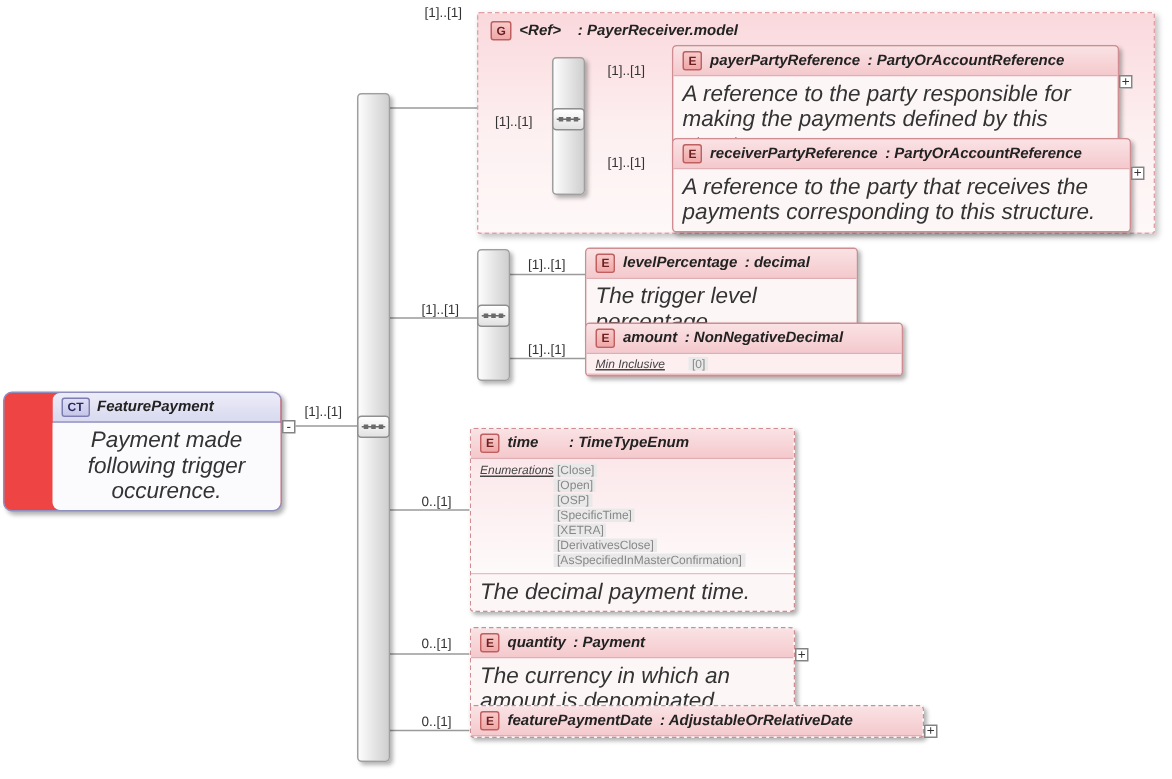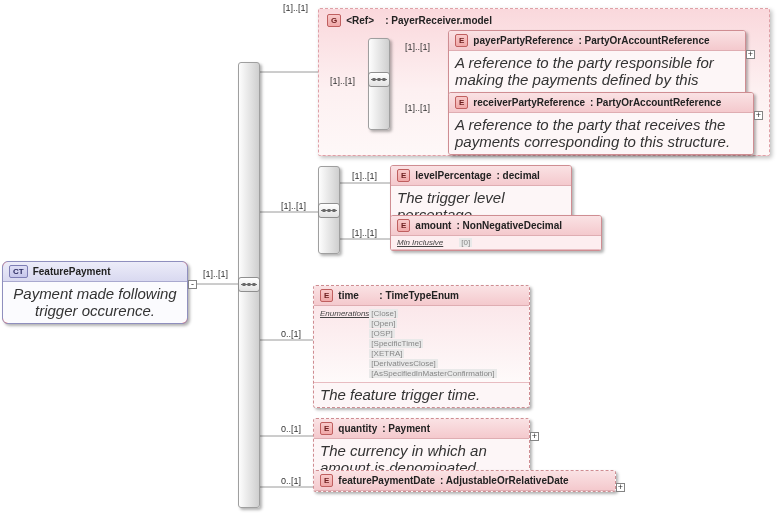--- a/index.html
+++ b/index.html
@@ -11,28 +11,28 @@
     background: linear-gradient(90deg, #fdfdfd, #cfcfcf); box-shadow: 2px 2px 3px rgba(0,0,0,.3); }
   .seqicon { position: absolute; width: 22px; height: 15px; border: 1px solid #8f8f8f; border-radius: 3px;
     background: linear-gradient(180deg, #ffffff, #e2e2e2); display: flex; align-items: center; justify-content: center; }
 
   .node { position: absolute; border: 1px solid #cf8d92; border-radius: 3px; background: #fdf6f7;
     box-shadow: 2px 2px 3px rgba(0,0,0,.3); overflow: hidden; }
   .node.dashed { border-style: dashed; }
   .hdr { display: flex; align-items: center; gap: 5px; padding: 3px 6px;
     background: linear-gradient(180deg, #fae2e4, #f4c9cd); font-size: 10px; font-weight: bold; color: #222; }
   .node .hdr { border-bottom: 1px solid #dfadb2; }
-  .nm, .ty { white-space: pre; }
+  .nm, .ty { white-space: pre; font-style: italic; }
   .badge { font-size: 8px; font-weight: bold; padding: 0 3px; border-radius: 2px; line-height: 11px; }
   .badge.e { background: linear-gradient(180deg, #f8caca, #f0a8a8); border: 1px solid #bf5f5f; color: #6e2020; }
   .badge.ct { background: linear-gradient(180deg, #dedef5, #c6c6ea); border: 1px solid #7d7db4; color: #28285e; }
   .body { padding: 3px 6px 4px; font-size: 15px; font-style: italic; color: #333; background: #fdf6f7; }
 
   .rootnode { position: absolute; border: 1px solid #8f8fbe; border-radius: 6px; background: #ef4444;
-    box-shadow: 2px 2px 3px rgba(0,0,0,.3); }
+    box-shadow: 2px 2px 3px rgba(0,0,0,.3); padding-left: 32px; }
   .rootnode .hdr { background: linear-gradient(180deg, #ececf9, #d9d9f0); border-bottom: 1px solid #a9a9cf;
     border-radius: 5px 5px 0 0; }
   .rootnode .body { background: #fbfbfe; border-radius: 0 0 5px 5px; text-align: center; }
 
   .groupbox { position: absolute; border: 1px dashed #dfa0a7; border-radius: 2px;
     background: linear-gradient(180deg, #fad8dc, #fdf0f1 55%, #fef8f8); box-shadow: 2px 2px 4px rgba(0,0,0,.25); }
   .groupbox .hdr { background: transparent; padding: 5px 8px; }
 
   .card { position: absolute; font-size: 9px; color: #333; }
   .toggle { position: absolute; width: 9px; height: 9px; border: 1px solid #848484; background: #fff;
@@ -153,21 +153,21 @@
       <div class="enum-values">
         <span class="chip">[Close]</span>
         <span class="chip">[Open]</span>
         <span class="chip">[OSP]</span>
         <span class="chip">[SpecificTime]</span>
         <span class="chip">[XETRA]</span>
         <span class="chip">[DerivativesClose]</span>
         <span class="chip">[AsSpecifiedInMasterConfirmation]</span>
       </div>
     </div>
-    <div class="body">The feature trigger time.</div>
+    <div class="body">The decimal payment time.</div>
   </div>
 
   <div class="node dashed" style="left:313px; top:418px; width:217px;">
     <div class="hdr">
       <span class="badge e">E</span>
       <span class="nm">quantity</span>
       <span class="ty">: Payment</span>
     </div>
     <div class="body">The currency in which an amount is denominated.</div>
   </div>

